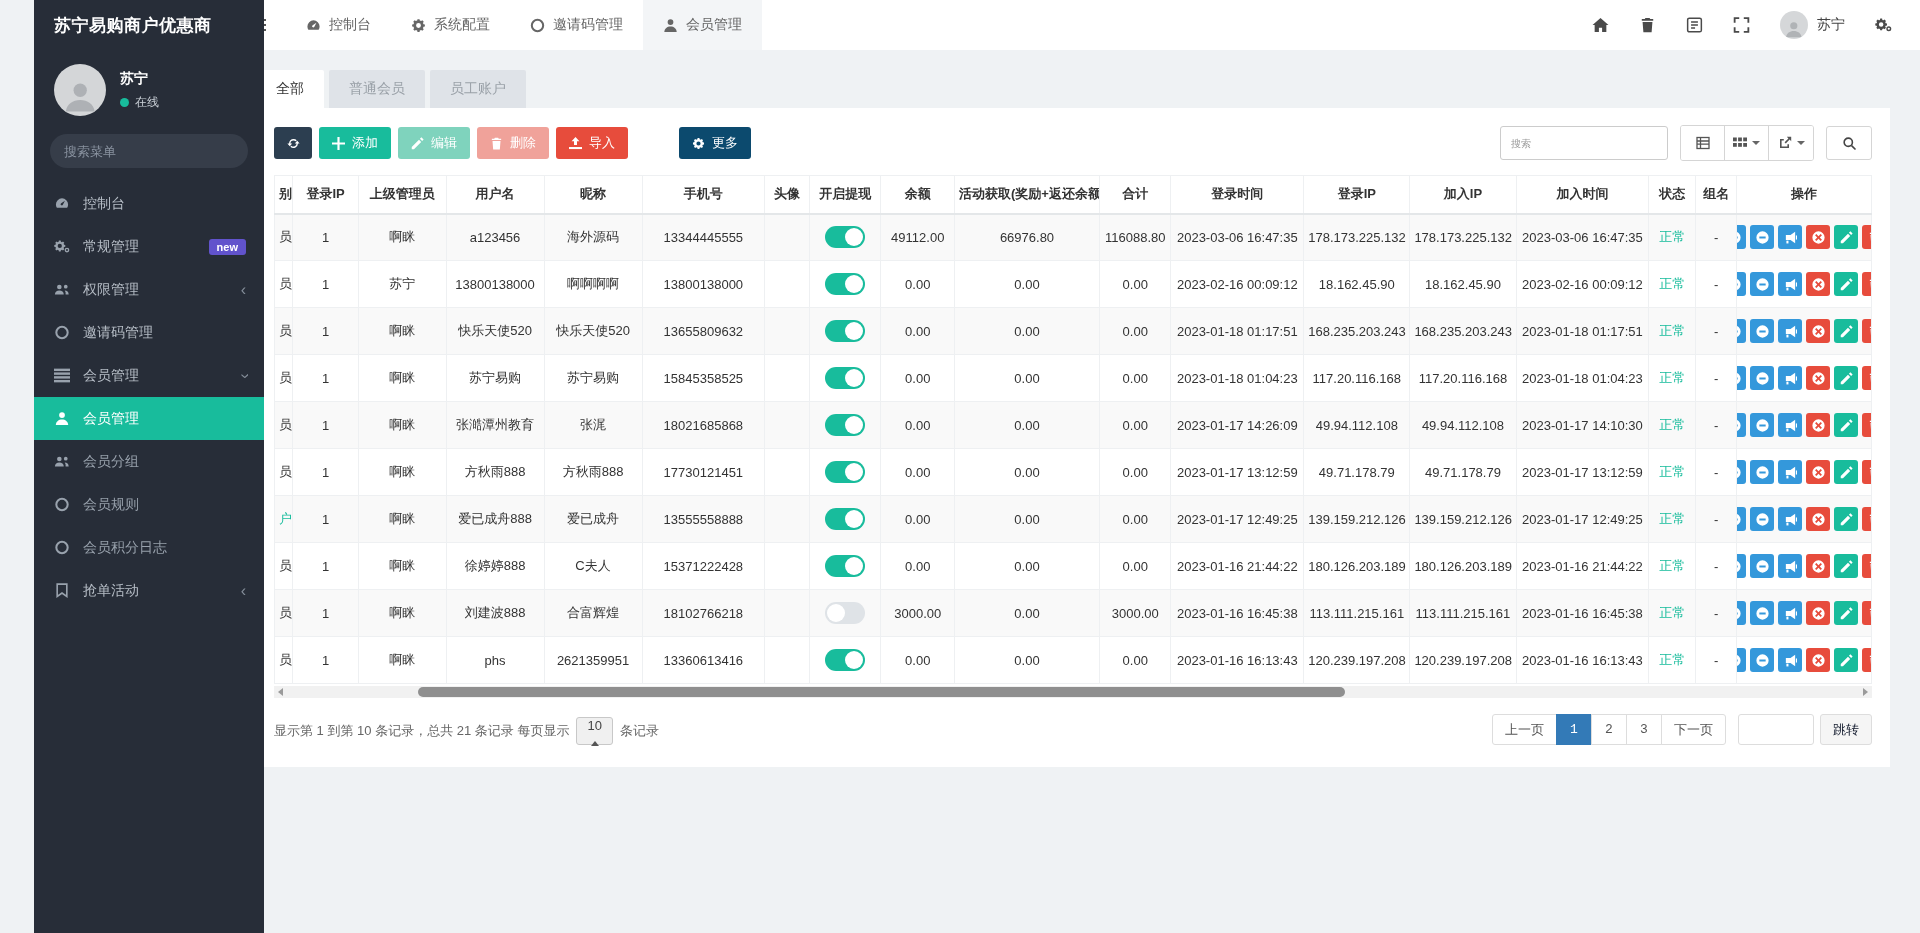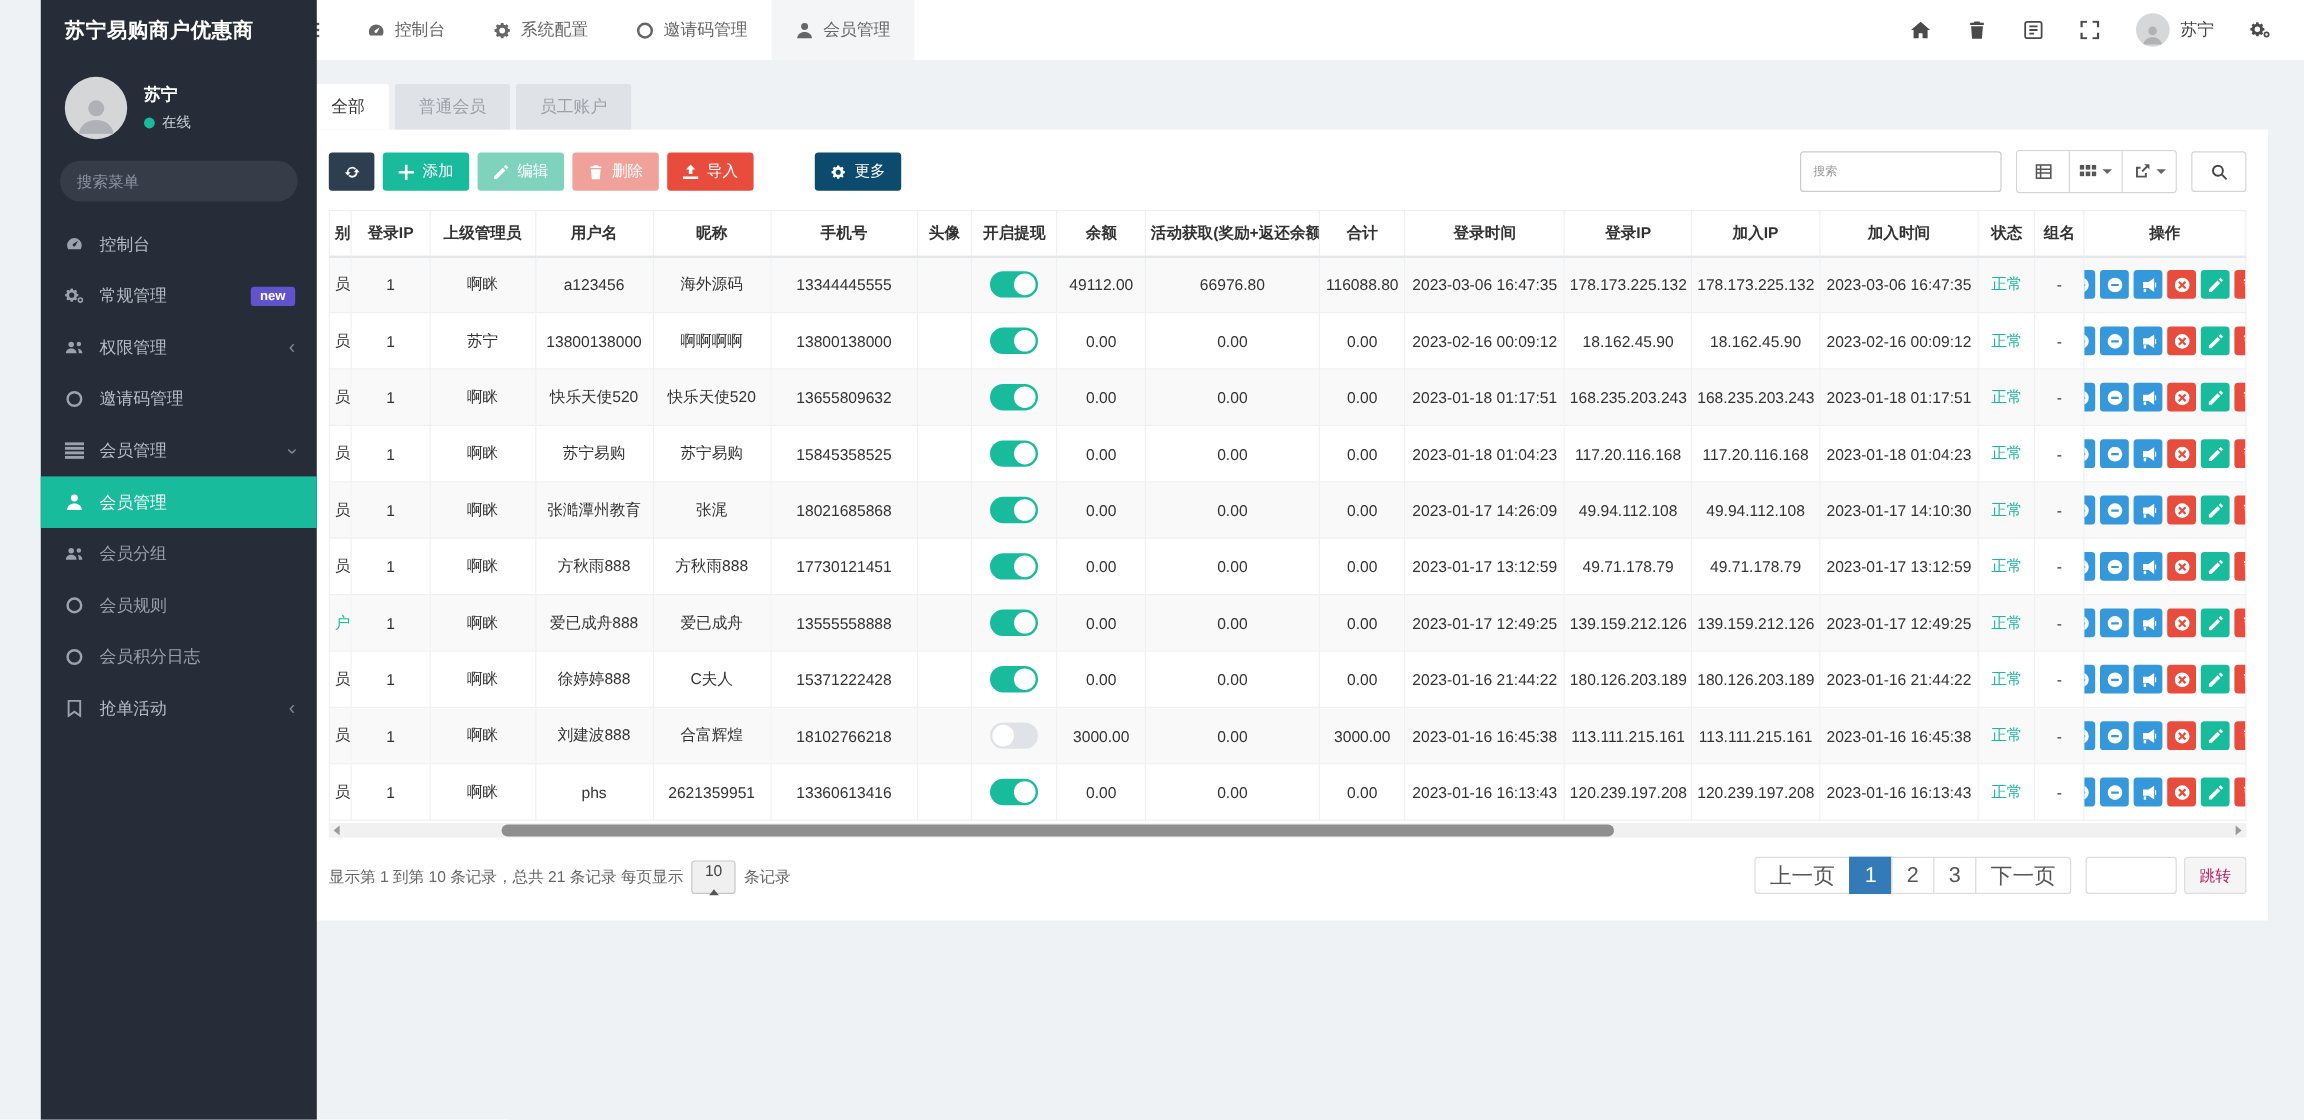--- a/index.html
+++ b/index.html
@@ -94,26 +94,26 @@
   .hs-thumb { position:absolute; left:9%; top:1px; width:58%; height:10px; background:#8f8f8f; border-radius:5px; }
   .hs-arrow { position:absolute; top:2px; width:0; height:0; border-top:4px solid transparent; border-bottom:4px solid transparent; }
   .hs-arrow.left { left:4px; border-right:5px solid #9a9a9a; }
   .hs-arrow.right { right:4px; border-left:5px solid #9a9a9a; }
 
   .pager-row { display:flex; align-items:flex-end; margin-top:16px; color:#666; }
   .pg-info { display:flex; align-items:center; gap:7px; }
   .perpage { border:1px solid #c8c8c8; border-radius:3px; height:28px; padding:0 10px; display:flex; align-items:center; gap:8px; background:#f0f0f0; color:#444; cursor:pointer;flex-direction:column; }
   .caret-up { width:0; height:0; border-left:4px solid transparent; border-right:4px solid transparent; border-bottom:5px solid #555; }
   .pager { margin-left:auto; display:flex; align-items:center; }
-  .pg-btn { min-width:36px; height:31px; border:1px solid #ddd; background:#fff; color:#555; display:flex; align-items:center; justify-content:center; padding:11px 12px; margin-left:-1px; cursor:pointer; font-size:18px; }
+  .pg-btn { min-width:36px; height:31px; border:1px solid #ddd; background:#fff; color:#555; display:flex; align-items:center; justify-content:center; padding:11px 12px; margin-left:-1px; cursor:pointer; font-size:13px;font-family:Liberation Mono, monospace; }
   .pg-btn.first { border-radius:3px 0 0 3px; margin-left:0; }
   .pg-btn.last { border-radius:0 3px 3px 0; }
   .pg-btn.active { background:#337ab7; border-color:#337ab7; color:#fff; }
   .jump-input { width:76px; height:31px; border:1px solid #ddd; border-radius:3px; margin-left:12px; padding:0 8px; outline:none; font-family:inherit; }
-  .btn-jump { height:31px; padding:0 12px; border:1px solid #ddd; background:#f5f5f5; border-radius:3px; margin-left:6px; color:#be185d; cursor:pointer; font-family:inherit; font-size:13px; }
+  .btn-jump { height:31px; padding:0 12px; border:1px solid #ddd; background:#f5f5f5; border-radius:3px; margin-left:6px; color:#0f172a; cursor:pointer; font-family:inherit; font-size:13px; }
 </style>
 </head>
 <body>
 
 <aside class="sidebar">
   <div class="brand">苏宁易购商户优惠商</div>
   <div class="user-panel">
     <div class="avatar-circle">
       <svg viewBox="0 0 24 22">
           <circle cx="12" cy="8" r="4.4" fill="#aeb1b5"></circle>

